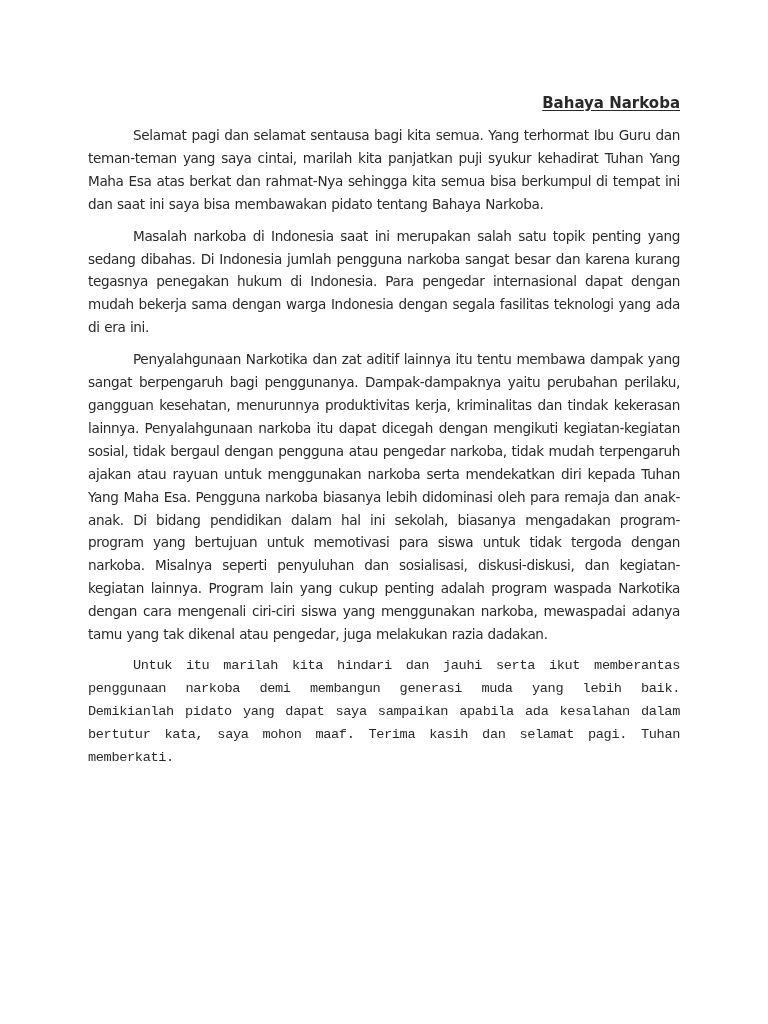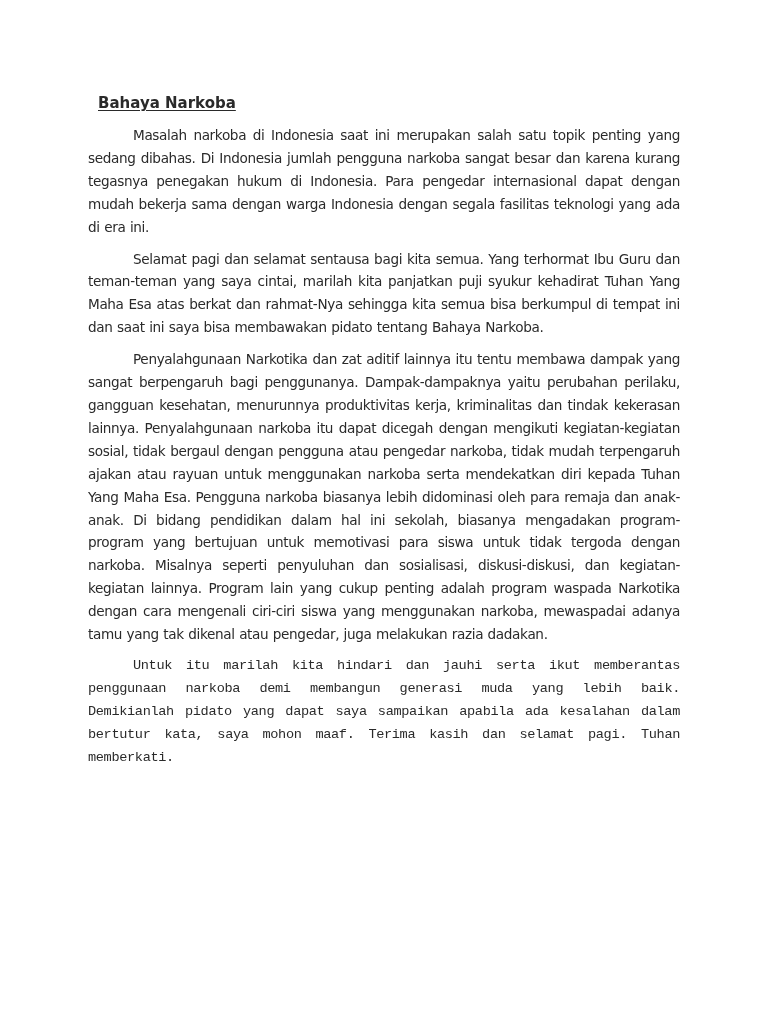--- a/index.html
+++ b/index.html
@@ -15,21 +15,21 @@
       font-family: "DejaVu Sans", sans-serif;
       color: #2a2a2a;
     }
     .page {
       position: absolute;
       left: 88px;
       top: 92px;
       width: 592px;
     }
     .title {
-      text-align: left;
+      text-align: right;
       font-size: 15px;
       text-decoration: underline;
       text-underline-offset: 2px;
       margin: 0 0 10px 0;
       line-height: 22px;
       padding-left: 10px;
     }
     .para {
       font-size: 13.6px;
       line-height: 22.9px;
@@ -42,17 +42,17 @@
     .para.last {
       text-align-last: justify;
       font-family: Liberation Mono, monospace;
     }
   </style>
 </head>
 <body>
 
 <div class="page">
   <h1 class="title">Bahaya Narkoba</h1>
+  <p class="para">Selamat pagi dan selamat sentausa bagi kita semua. Yang terhormat Ibu Guru dan teman-teman yang saya cintai, marilah kita panjatkan puji syukur kehadirat Tuhan Yang Maha Esa atas berkat dan rahmat-Nya sehingga kita semua bisa berkumpul di tempat ini dan saat ini saya bisa membawakan pidato tentang Bahaya Narkoba.</p>
   <p class="para">Masalah narkoba di Indonesia saat ini merupakan salah satu topik penting yang sedang dibahas. Di Indonesia jumlah pengguna narkoba sangat besar dan karena kurang tegasnya penegakan hukum di Indonesia. Para pengedar internasional dapat dengan mudah bekerja sama dengan warga Indonesia dengan segala fasilitas teknologi yang ada di era ini.</p>
-  <p class="para">Selamat pagi dan selamat sentausa bagi kita semua. Yang terhormat Ibu Guru dan teman-teman yang saya cintai, marilah kita panjatkan puji syukur kehadirat Tuhan Yang Maha Esa atas berkat dan rahmat-Nya sehingga kita semua bisa berkumpul di tempat ini dan saat ini saya bisa membawakan pidato tentang Bahaya Narkoba.</p>
   <p class="para">Penyalahgunaan Narkotika dan zat aditif lainnya itu tentu membawa dampak yang sangat berpengaruh bagi penggunanya. Dampak-dampaknya yaitu perubahan perilaku, gangguan kesehatan, menurunnya produktivitas kerja, kriminalitas dan tindak kekerasan lainnya. Penyalahgunaan narkoba itu dapat dicegah dengan mengikuti kegiatan-kegiatan sosial, tidak bergaul dengan pengguna atau pengedar narkoba, tidak mudah terpengaruh ajakan atau rayuan untuk menggunakan narkoba serta mendekatkan diri kepada Tuhan Yang Maha Esa. Pengguna narkoba biasanya lebih didominasi oleh para remaja dan anak-anak. Di bidang pendidikan dalam hal ini sekolah, biasanya mengadakan program-program yang bertujuan untuk memotivasi para siswa untuk tidak tergoda dengan narkoba. Misalnya seperti penyuluhan dan sosialisasi, diskusi-diskusi, dan kegiatan-kegiatan lainnya.  Program lain yang cukup penting adalah program waspada Narkotika dengan cara mengenali ciri-ciri siswa yang menggunakan narkoba, mewaspadai adanya tamu yang tak dikenal atau pengedar, juga melakukan razia dadakan.</p>
   <p class="para last">Untuk itu marilah kita hindari dan jauhi serta ikut memberantas penggunaan narkoba demi membangun generasi muda yang lebih baik. Demikianlah pidato yang dapat saya sampaikan apabila ada kesalahan dalam bertutur kata, saya mohon maaf. Terima kasih dan selamat pagi. Tuhan memberkati.</p>
 </div>
 
 </body></html>

